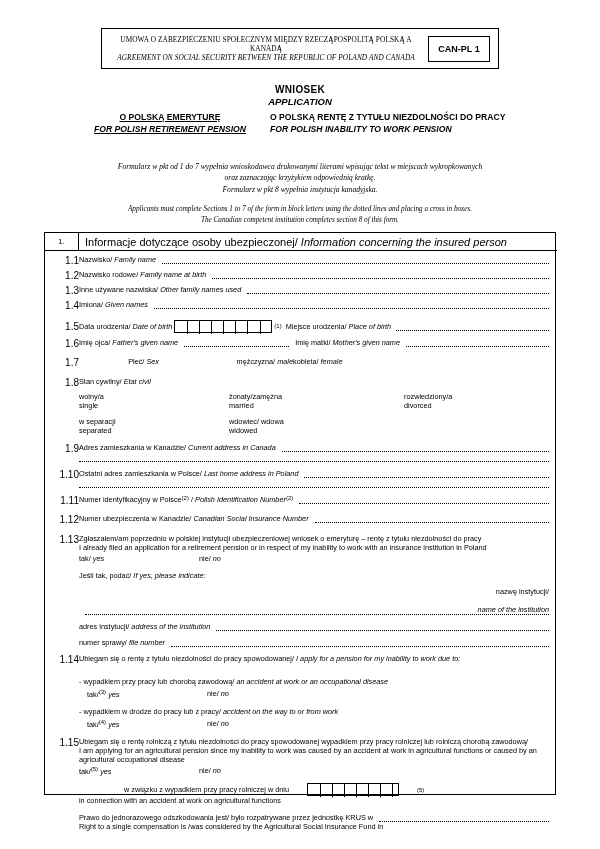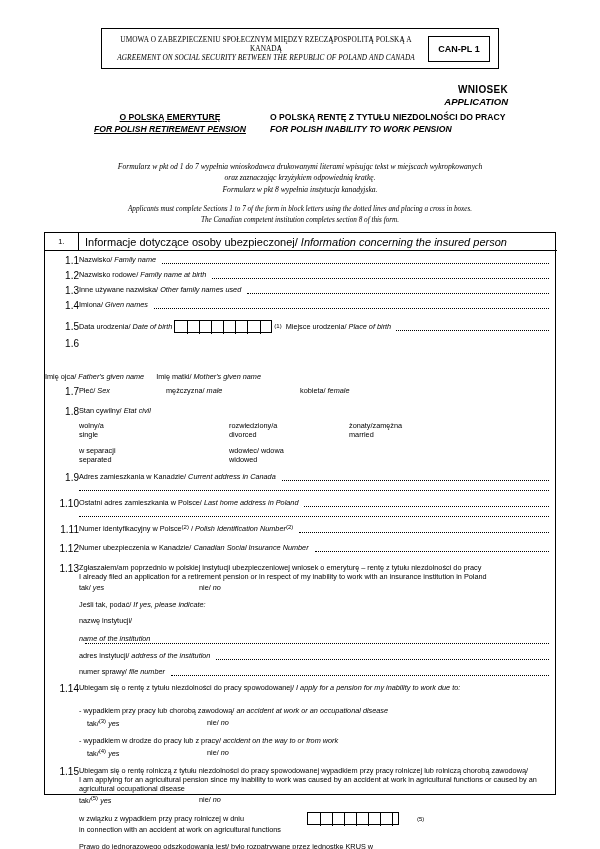--- a/index.html
+++ b/index.html
@@ -53,24 +53,24 @@
     text-align: center;
     font-family: "Liberation Sans", sans-serif;
     font-weight: bold;
     font-size: 9px;
     padding: 7px 0 7px 0;
   }
 
   
   .titleblock {
     position: absolute;
-    left: 110px;
+    left: 101px;
     top: 84px;
     width: 398px;
-    text-align: right;
+    text-align: center;
   }
   .t-appl-pl {
     font-family: "Liberation Sans", sans-serif;
     font-weight: bold;
     font-size: 10px;
     letter-spacing: 0.3px;
   }
   .t-appl-en {
     font-family: "Liberation Sans", sans-serif;
     font-weight: bold;
@@ -216,21 +216,21 @@
   .marital {
     display: flex;
     margin-top: 2px;
   }
   .marital .m-col { }
   .m1 { width: 150px; }
   .m2 { width: 175px; }
   .m3 { width: 120px; }
   .m-row2 { margin-top: 7px; }
 
-  .two-inline { display: flex; }
+  .two-inline { display: flex; text-align: right; }
 
   .small-dots-fill { flex: 1; border-bottom: 1px dotted #000; height: 9px; }
 
   .yesno { display: flex; margin-top: 2px; }
   .yesno .y { width: 120px; }
   .yesno .n { }
 
   .indent { padding-left: 8px; }
 </style>
 </head>
@@ -338,67 +338,67 @@
                 <span style="left:85px"></span>
             </span>
             <span class="sup">(1)</span>
             &nbsp;&nbsp;
             <span>Miejsce urodzenia/</span>&nbsp;<i class="it">Place of birth</i>
             <span class="small-dots-fill" style="margin-left:5px;"></span>
           </div>
         </div>
       </div>
 
-      <div class="row" style="margin-top:4px;flex-direction:column;">
+      <div class="row" style="margin-top:4px;">
         <div class="idx">1.6</div>
         <div class="body">
           <div class="two-inline">
             <span>Imię ojca/</span>&nbsp;<i class="it">Father's given name</i>
             <span class="small-dots-fill" style="margin:0 6px; max-width:105px;"></span>
             <span>Imię matki/</span>&nbsp;<i class="it">Mother's given name</i>
             <span class="small-dots-fill" style="margin-left:6px;"></span>
           </div>
         </div>
       </div>
 
       <div class="row" style="margin-top:4px;">
         <div class="idx">1.7</div>
         <div class="body">
           <div class="two-inline">
             <span style="width:80px; display:inline-block;">
               <span>Płeć/</span>&nbsp;<i class="it">Sex</i>
             </span>
-            <span style="width:134px; display:inline-block;margin-left:7px;">
+            <span style="width:134px; display:inline-block;">
               <span>mężczyzna/</span>&nbsp;<i class="it">male</i>
             </span>
             <span style="display:inline-block;">
               <span>kobieta/</span>&nbsp;<i class="it">female</i>
             </span>
           </div>
         </div>
       </div>
 
       <div class="row" style="margin-top:5px;">
         <div class="idx">1.8</div>
         <div class="body">
           <div>
             <span>Stan cywilny/</span>&nbsp;<i class="it">Etat civil</i>
           </div>
           <div class="marital" style="margin-top:6px;">
             <div class="m-col m1">
               <div>wolny/a</div>
               <div class="it">single</div>
             </div>
+            <div class="m-col m2">
+              <div>żonaty/zamężna</div>
+              <div class="it">married</div>
+            </div>
             <div class="m-col m3">
               <div>rozwiedziony/a</div>
               <div class="it">divorced</div>
-            </div>
-            <div class="m-col m2">
-              <div>żonaty/zamężna</div>
-              <div class="it">married</div>
             </div>
           </div>
           <div class="marital m-row2">
             <div class="m-col m1">
               <div>w separacji</div>
               <div class="it">separated</div>
             </div>
             <div class="m-col m2">
               <div>wdowiec/ wdowa</div>
               <div class="it">widowed</div>

